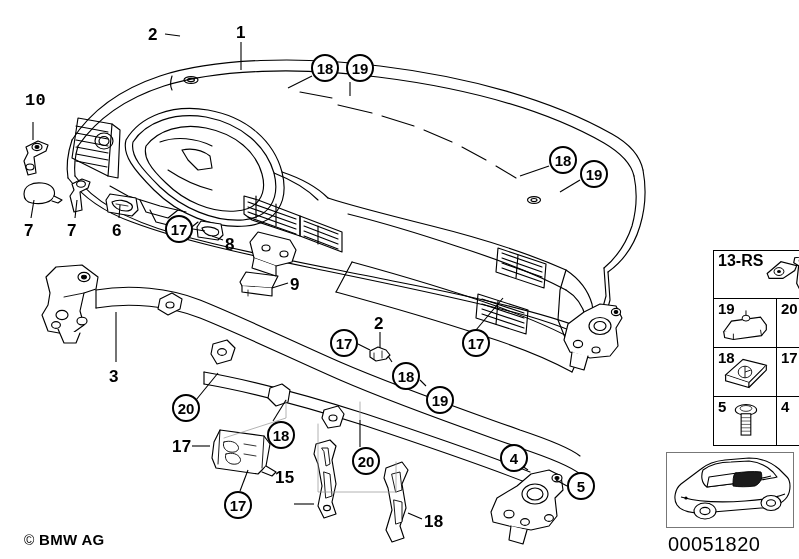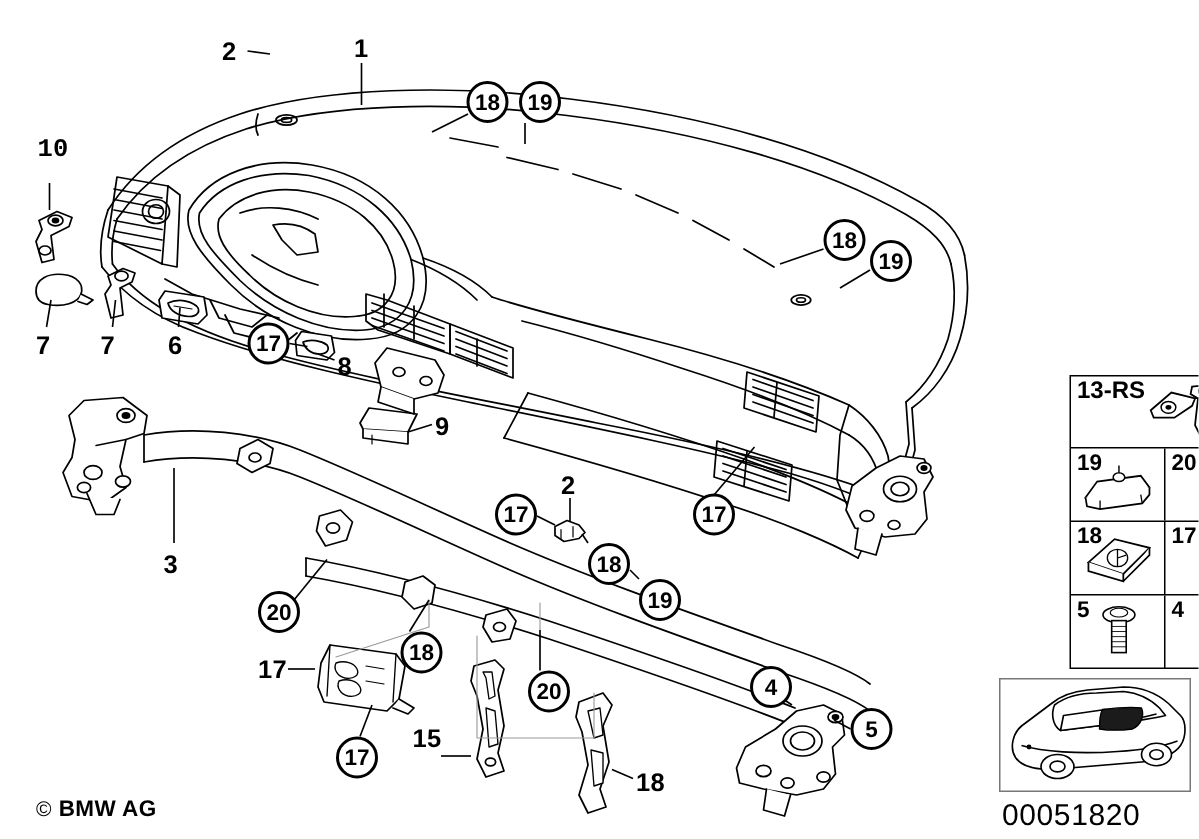--- a/index.html
+++ b/index.html
@@ -383,21 +383,21 @@
       <div class="callout" style="left: 109px; top: 368px;">3</div>
       <div class="callout" style="left: 374px; top: 315px;">2</div>
       <div class="circ" style="left: 330px; top: 329px;">17</div>
       <div class="circ" style="left: 392px; top: 362px;">18</div>
       <div class="circ" style="left: 426px; top: 386px;">19</div>
       <div class="circ" style="left: 462px; top: 329px;">17</div>
       <div class="circ" style="left: 172px; top: 394px;">20</div>
       <div class="callout" style="left: 172px; top: 438px;">17</div>
       <div class="circ" style="left: 267px; top: 421px;">18</div>
       <div class="circ" style="left: 224px; top: 491px;">17</div>
-      <div class="callout" style="left: 275px; top: 484px;">15</div>
+      <div class="callout" style="left: 275px; top: 469px;">15</div>
       <div class="circ" style="left: 352px; top: 447px;">20</div>
       <div class="callout" style="left: 424px; top: 513px;">18</div>
       <div class="circ" style="left: 500px; top: 444px;">4</div>
       <div class="circ" style="left: 567px; top: 472px;">5</div>
     </div>
 
   <div id="legend">
       <div class="lrow" style="height: 48px;">
         <div class="lcell full">
           <div class="lnum big">13-RS</div>

